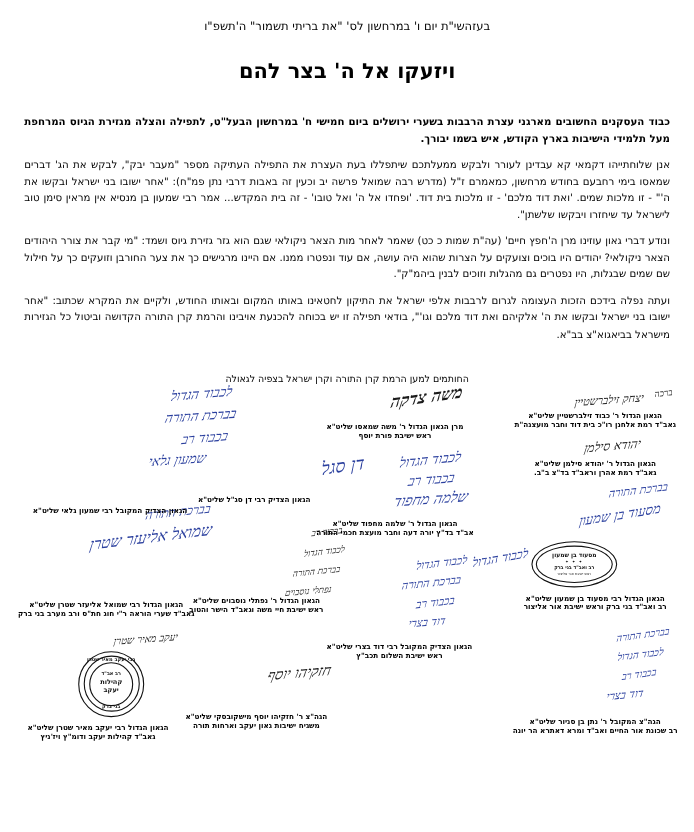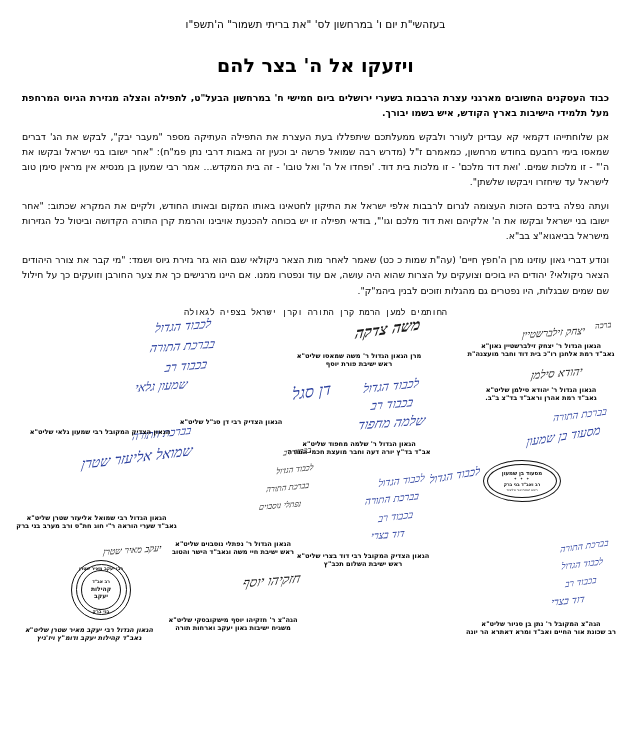--- a/index.html
+++ b/index.html
@@ -27,37 +27,36 @@
     font-size:19px;
     font-weight:bold;
     margin-top:24px;
     margin-bottom:6px;
   }
 
   
   .body-wrap{
     padding:0 22px;
     box-sizing:border-box;
-    margin-top:14px;
+    margin-top:28px;
   }
   p.para{
     font-size:9.3px;
     line-height:1.62;
     text-align:justify;
     text-align-last:right;
     margin:0 0 9px 0;
   }
   p.para.bold{font-weight:bold;}
 
   .sign-head{
     text-align:center;
     font-size:8.6px;
-    margin-top:10px;
+    margin-top:28px;
     margin-bottom:2px;
-    font-family:Liberation Mono, monospace;
   }
 
   
   .sig-area{
     position:relative;
     width:631px;
     height:395px;
     margin-top:2px;
   }
   .sig-block{position:absolute;text-align:center;}
@@ -130,50 +129,54 @@
 
 <div class="page">
 
   <div class="header-line">בעזהשי"ת יום ו' במרחשון לס' "את בריתי תשמור" ה'תשפ"ו</div>
 
   <div class="doc-title">ויזעקו אל ה' בצר להם</div>
 
   <div class="body-wrap">
     <p class="para bold">כבוד העסקנים החשובים מארגני עצרת הרבבות בשערי ירושלים ביום חמישי ח' במרחשון הבעל"ט, לתפילה והצלה מגזירת הגיוס המרחפת מעל תלמידי הישיבות בארץ הקודש, איש בשמו יבורך.</p>
     <p class="para">אנן שלוחתייהו דקמאי קא עבדינן לעורר ולבקש ממעלתכם שיתפללו בעת העצרת את התפילה העתיקה מספר "מעבר יבק", לבקש את הג' דברים שמאסו בימי רחבעם בחודש מרחשון, כמאמרם ז"ל (מדרש רבה שמואל פרשה יב וכעין זה באבות דרבי נתן פמ"ח): "אחר ישובו בני ישראל ובקשו את ה'" - זו מלכות שמים. 'ואת דוד מלכם' - זו מלכות בית דוד. 'ופחדו אל ה' ואל טובו' - זה בית המקדש... אמר רבי שמעון בן מנסיא אין מראין סימן טוב לישראל עד שיחזרו ויבקשו שלשתן".</p>
+    <p class="para">ונודע דברי גאון עוזינו מרן ה'חפץ חיים' (עה"ת שמות כ כט) שאמר לאחר מות הצאר ניקולאי שגם הוא גזר גזירת גיוס ושמד: "מי קבר את צורר היהודים הצאר ניקולאי? יהודים היו בוכים וצועקים על הצרות שהוא היה עושה, אם עוד ונפטרו ממנו. אם היינו מרגישים כך את צער החורבן וזועקים כך על חילול שם שמים שבגלות, היו נפטרים גם מהגלות וזוכים לבנין ביהמ"ק".</p>
     <p class="para">ועתה נפלה בידכם הזכות העצומה לגרום לרבבות אלפי ישראל את התיקון לחטאינו באותו המקום ובאותו החודש, ולקיים את המקרא שכתוב: "אחר ישובו בני ישראל ובקשו את ה' אלקיהם ואת דוד מלכם וגו'", בודאי תפילה זו יש בכוחה להכנעת אויבינו והרמת קרן התורה הקדושה וביטול כל הגזירות מישראל בביאגוא"צ בב"א.</p>
-    <p class="para">ונודע דברי גאון עוזינו מרן ה'חפץ חיים' (עה"ת שמות כ כט) שאמר לאחר מות הצאר ניקולאי שגם הוא גזר גזירת גיוס ושמד: "מי קבר את צורר היהודים הצאר ניקולאי? יהודים היו בוכים וצועקים על הצרות שהוא היה עושה, אם עוד ונפטרו ממנו. אם היינו מרגישים כך את צער החורבן וזועקים כך על חילול שם שמים שבגלות, היו נפטרים גם מהגלות וזוכים לבנין ביהמ"ק".</p>
   </div>
 
   <div class="sign-head">החותמים למען הרמת קרן התורה וקרן ישראל בצפיה לגאולה</div>
 
   <div class="sig-area">
 
     <div class="hw black" style="right:20px;top:2px;font-size:8px;transform:rotate(-6deg);">ברכה</div>
     <div class="hw black" style="right:46px;top:8px;font-size:10px;transform:rotate(-4deg) skewX(-10deg);">יצחק זילברשטיין</div>
     <div class="sig-block" style="right:0px;top:22px;width:180px;">
-      <div class="cap">הגאון הגדול ר' יצחק זילברשטיין גאון"א</div>
+      <div class="cap">הגאון הגדול ר' כבוד זילברשטיין שליט"א</div>
       <div class="cap l2">גאב"ד רמת אלחנן רו"כ בית דוד וחבר מועצנה"ת</div>
     </div>
 
     <div class="hw black" style="right:48px;top:48px;font-size:11px;transform:rotate(-5deg) skewX(-14deg);">יהודא סילמן</div>
     <div class="sig-block" style="right:0px;top:66px;width:180px;">
       <div class="cap">הגאון הגדול ר' יהודא סילמן שליט"א</div>
       <div class="cap l2">גאב"ד רמת אהרן וראב"ד בד"צ ב"ב.</div>
     </div>
 
     <div class="hw blue" style="right:24px;top:90px;font-size:10px;transform:rotate(-7deg) skewX(-12deg);">בברכת התורה</div>
     <div class="hw blue" style="right:30px;top:110px;font-size:12px;transform:rotate(-9deg) skewX(-16deg);">מסעוד בן שמעון</div>
     <div class="stamp-oval" style="right:70px;top:140px;">
       <div class="ov-t">מסעוד בן שמעון</div>
       <div class="ov-m">✦ ✦ ✦</div>
       <div class="ov-b">רב ואב"ד בני ברק</div>
       <div class="ov-s">ראש ישיבת אור אליצור</div>
     </div>
     <div class="hw blue" style="right:150px;top:150px;font-size:11px;transform:rotate(-10deg) skewX(-14deg);">לכבוד הגדול</div>
+    <div class="sig-block" style="right:0px;top:188px;width:180px;">
+      <div class="cap">הגאון הגדול רבי מסעוד בן שמעון שליט"א</div>
+      <div class="cap l2">רב ואב"ד בני ברק וראש ישיבת אור אליצור</div>
+    </div>
 
     <div class="hw blue" style="right:22px;top:222px;font-size:9px;transform:rotate(-8deg) skewX(-12deg);">בברכת התורה</div>
     <div class="hw blue" style="right:28px;top:240px;font-size:9px;transform:rotate(-7deg) skewX(-12deg);">לכבוד הגדול</div>
     <div class="hw blue" style="right:34px;top:258px;font-size:9px;transform:rotate(-8deg) skewX(-12deg);">בכבוד רב</div>
     <div class="hw blue" style="right:46px;top:276px;font-size:10px;transform:rotate(-6deg) skewX(-14deg);">דוד בצרי</div>
     <div class="sig-block" style="right:0px;top:300px;width:180px;">
       <div class="cap">הגה"צ המקובל ר' נתן בן סניור שליט"א</div>
       <div class="cap l2">רב שכונת אור החיים ואב"ד ומרא דאתרא הר יונה</div>
     </div>
 
@@ -223,30 +226,30 @@
     <div class="hw black" style="right:470px;top:226px;font-size:9px;transform:rotate(-4deg) skewX(-12deg);">יעקב מאיר שטרן</div>
     <div class="stamp-round" style="right:500px;top:240px;">
       <div class="stamp-arc-top">רבי יעקב מאיר שטרן</div>
       <div class="st-in">
         <div>רב אב"ד</div>
         <div class="st-main">קהילות</div>
         <div class="st-main">יעקב</div>
       </div>
       <div class="stamp-arc-bot">בני ברק</div>
     </div>
-    <div class="sig-block" style="right:452px;top:306px;width:180px;font-style:italic;">
+    <div class="sig-block" style="right:452px;top:306px;width:180px;">
       <div class="cap">הגאון הגדול רבי יעקב מאיר שטרן שליט"א</div>
       <div class="cap l2">גאב"ד קהילות יעקב ודומ"ץ ויז'ניץ</div>
     </div>
 
     <div class="hw black" style="right:320px;top:128px;font-size:8px;transform:rotate(-6deg) skewX(-12deg);">בכבוד רב</div>
     <div class="hw black" style="right:318px;top:146px;font-size:8px;transform:rotate(-7deg) skewX(-12deg);">לכבוד הגדול</div>
     <div class="hw black" style="right:322px;top:164px;font-size:8px;transform:rotate(-6deg) skewX(-12deg);">בברכת התורה</div>
     <div class="hw black" style="right:330px;top:182px;font-size:8px;transform:rotate(-5deg) skewX(-12deg);">נפתלי נוסבוים</div>
-    <div class="sig-block" style="right:308px;top:220px;width:180px;">
+    <div class="sig-block" style="right:308px;top:190px;width:180px;">
       <div class="cap">הגאון הגדול ר' נפתלי נוסבוים שליט"א</div>
       <div class="cap l2">ראש ישיבת חיי משה וגאב"ד הישר והטוב</div>
     </div>
 
     <div class="hw black" style="right:330px;top:254px;font-size:13px;transform:rotate(-5deg) skewX(-18deg);">חזקיהו יוסף</div>
     <div class="sig-block" style="right:308px;top:296px;width:180px;">
       <div class="cap">הגה"צ ר' חזקיהו יוסף מישקובסקי שליט"א</div>
       <div class="cap l2">משגיח ישיבות גאון יעקב וארחות תורה</div>
     </div>
 

